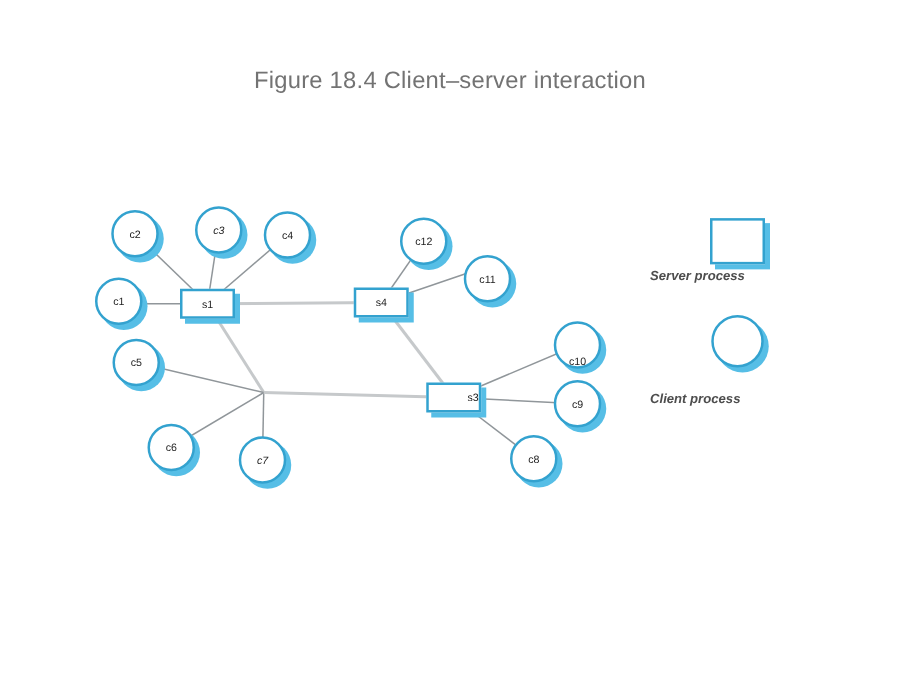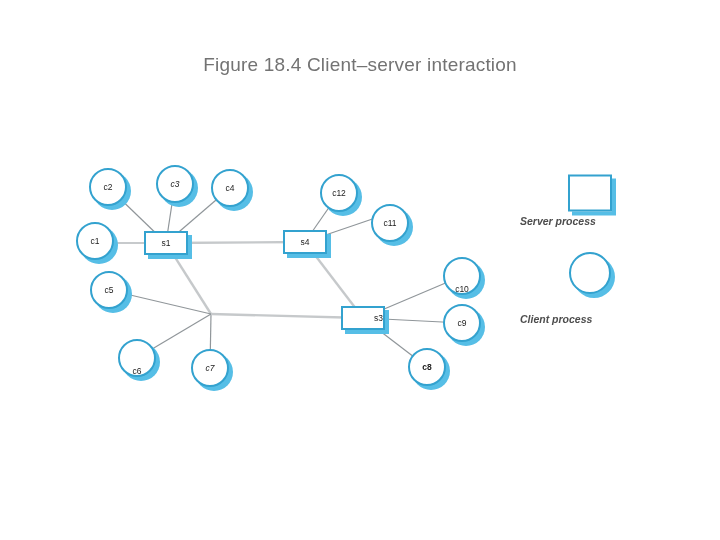--- a/index.html
+++ b/index.html
@@ -126,27 +126,27 @@
       </div>
       <div class="node client" style="left: 175px; top: 184px; font-style: italic;">
         <span class="node-label">c3</span>
       </div>
       <div class="node client" style="left: 230px; top: 188px;">
         <span class="node-label">c4</span>
       </div>
       <div class="node client" style="left: 109px; top: 290px; justify-content: center;">
         <span class="node-label">c5</span>
       </div>
-      <div class="node client" style="left: 137px; top: 358px; align-items: flex-end;">
+      <div class="node client" style="left: 137px; top: 358px;">
         <span class="node-label">c6</span>
       </div>
       <div class="node client" style="left: 210px; top: 368px; font-style: italic;">
         <span class="node-label">c7</span>
       </div>
-      <div class="node client" style="left: 427px; top: 367px; font-weight: bold;">
+      <div class="node client" style="left: 427px; top: 367px;">
         <span class="node-label">c8</span>
       </div>
       <div class="node client" style="left: 462px; top: 323px;">
         <span class="node-label">c9</span>
       </div>
       <div class="node client" style="left: 462px; top: 276px; align-items: flex-end;">
         <span class="node-label">c10</span>
       </div>
       <div class="node client" style="left: 390px; top: 223px; text-align: right;">
         <span class="node-label">c11</span>

